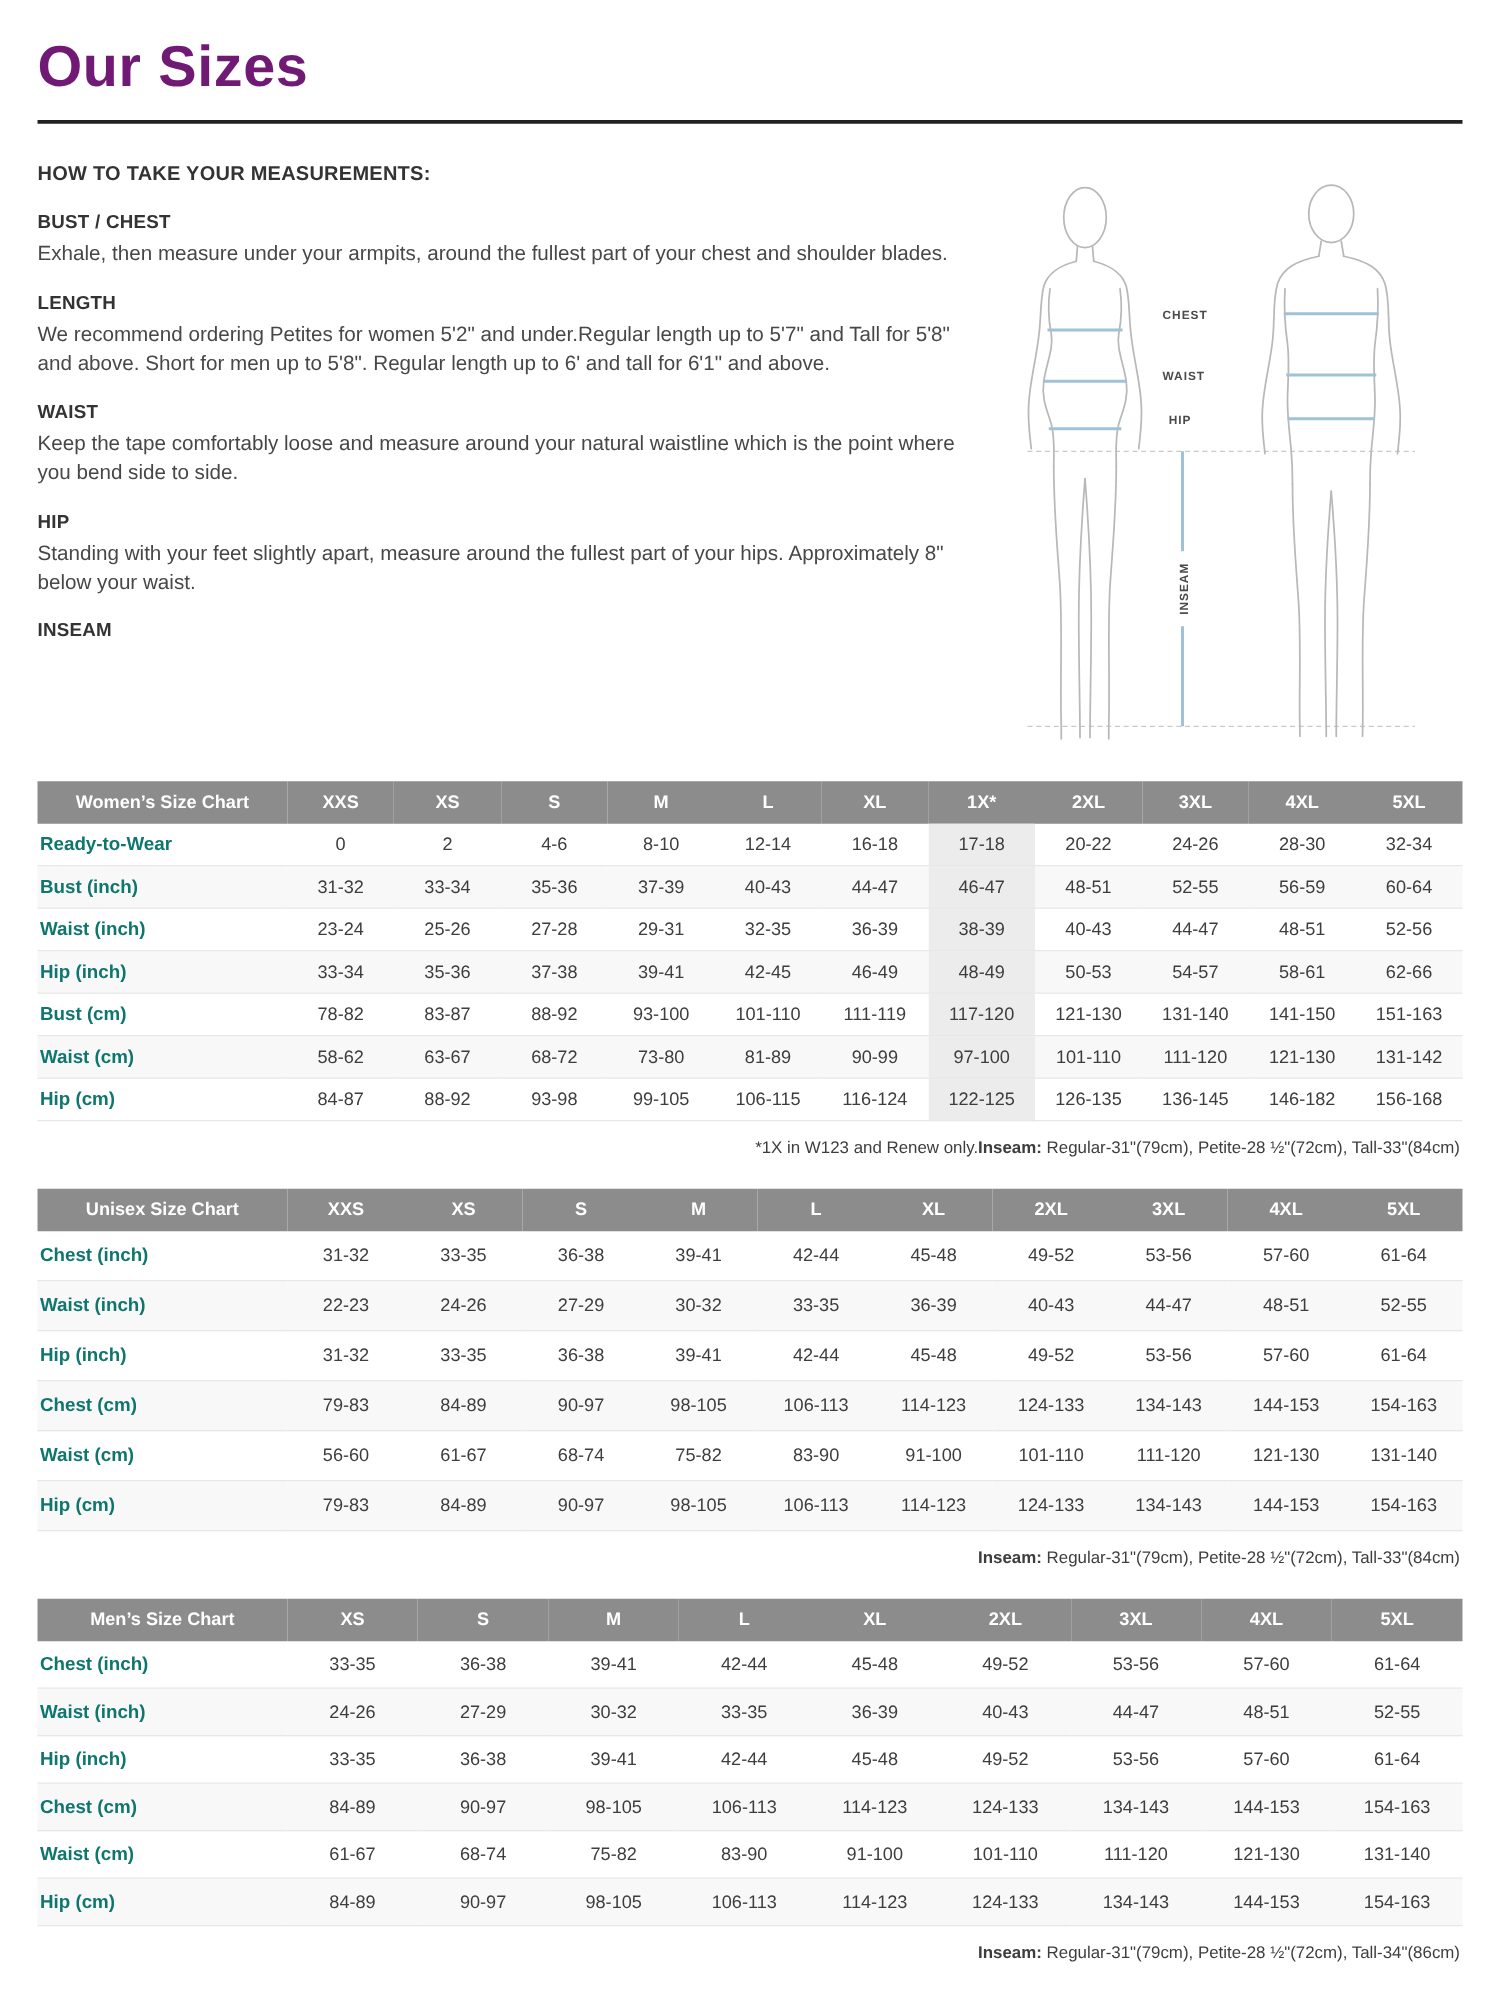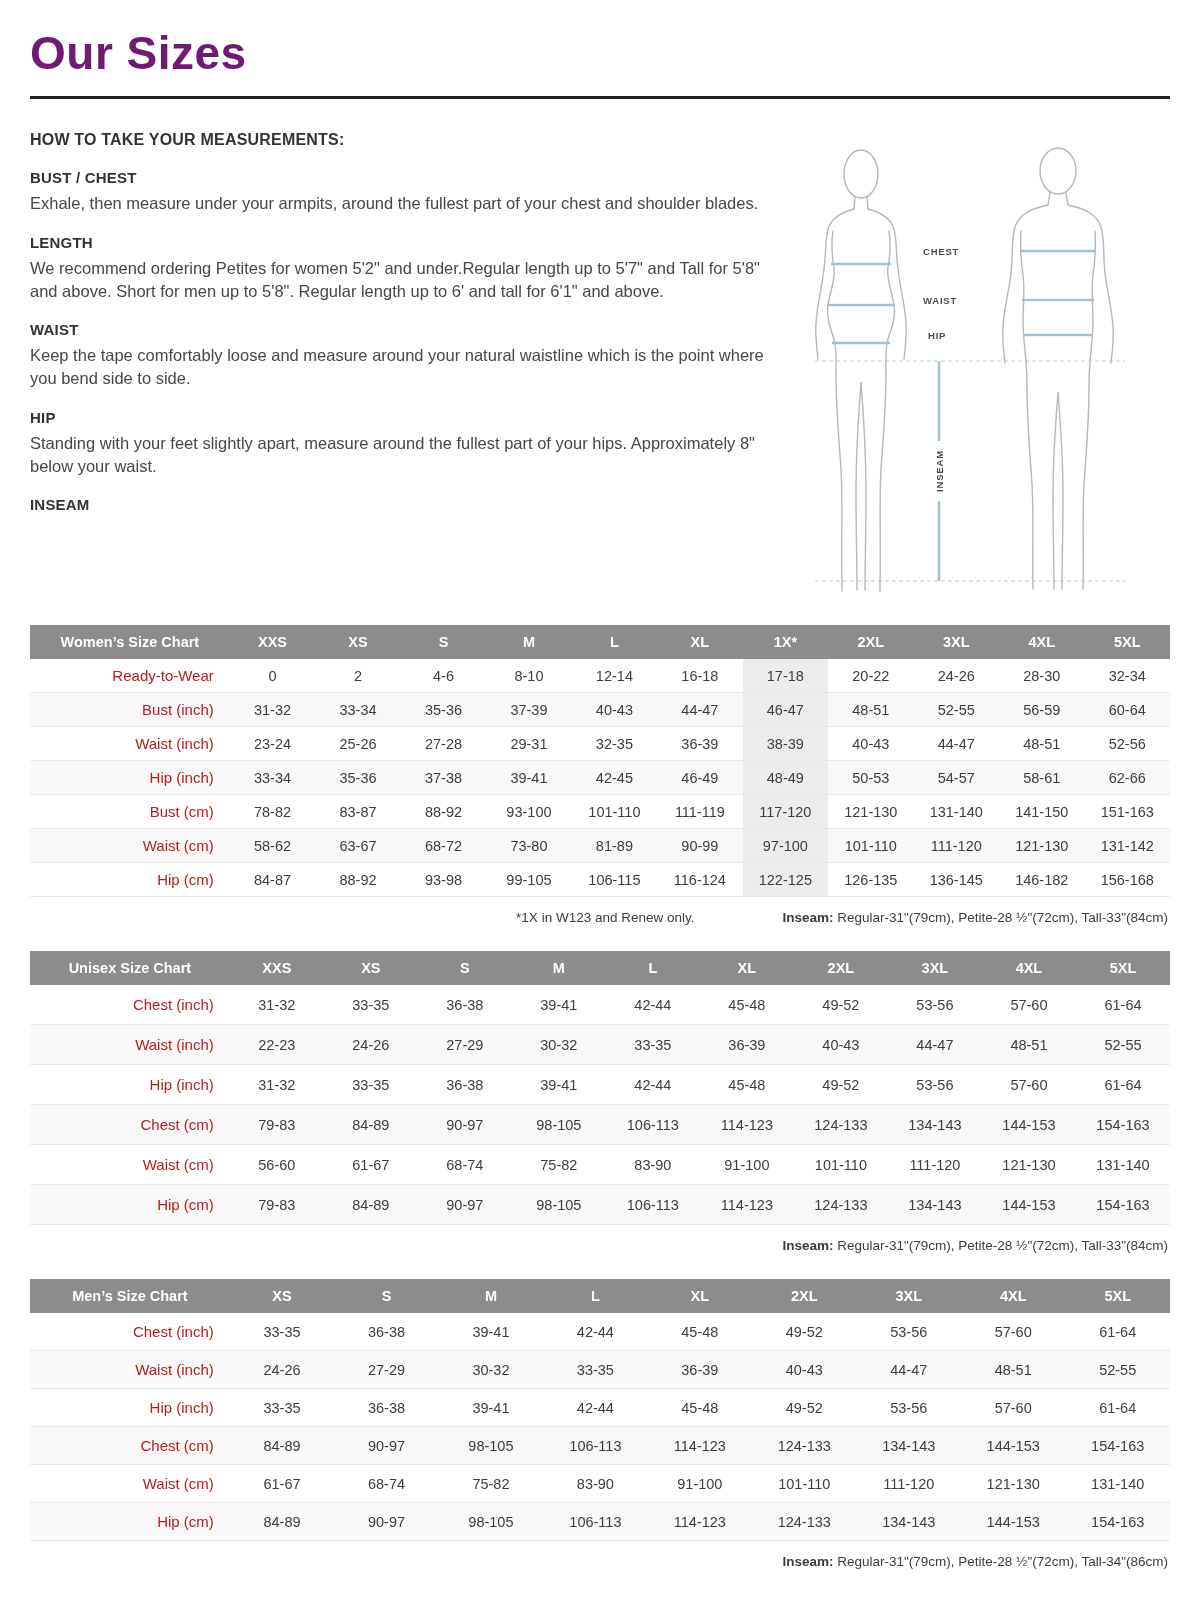--- a/index.html
+++ b/index.html
@@ -2,38 +2,38 @@
 <html><head>
 <meta charset="utf-8">
 <style>
   html,body{margin:0;padding:0;background:#ffffff;}
   body{width:1200px;font-family:"Liberation Sans",sans-serif;color:#3c3c3c;-webkit-font-smoothing:antialiased;}
   .page{padding:26px 30px 30px 30px;}
   .page-title{font-size:46px;font-weight:800;letter-spacing:.5px;color:#701a75;margin:0 0 16px 0;}
   .title-rule{border:none;border-top:3px solid #222;margin:0 0 28px 0;}
   .intro{display:flex;align-items:flex-start;}
   .intro-text{width:735px;flex:0 0 auto;}
-  .intro-figure{flex:1;display:flex;justify-content:center;padding-top:2px;}
+  .intro-figure{flex:1;display:flex;justify-content:flex-end;padding-top:2px;}
   .how-heading{font-size:16px;font-weight:700;color:#333;margin:4px 0 20px 0;letter-spacing:.2px;}
   .m-section{margin-bottom:19px;}
   .m-title{font-size:15px;font-weight:700;color:#333;margin-bottom:6px;letter-spacing:.2px;}
   .m-body{font-size:16.5px;line-height:1.38;color:#474747;}
   .tables{margin-top:26px;}
   .size-table{width:100%;border-collapse:collapse;table-layout:fixed;}
   .size-table th{background:#8c8c8c;color:#fff;font-size:14.5px;font-weight:700;padding:9px 3px;text-align:center;}
   .size-table th.label{width:17%;}
   .t-men .label{width:15.5%;}
   .size-table td{text-align:center;font-size:14.5px;color:#3d3d3d;border-bottom:1px solid #e7e7e7;padding:8px 2px;}
   .t-unisex td{padding:11px 2px;}
   .t-men td{padding:10px 2px;}
-  .size-table td.label{font-weight:400;text-align:right;padding-right:16px;color:#b91c1c;font-size:15px;}
+  .size-table td.label{font-weight:700;text-align:left;padding-right:16px;color:#0f766e;font-size:15px;}
   .size-table tbody tr:nth-child(even){background:#f8f8f8;}
   .size-table td.hi{background:#ececec;}
   .footnote{display:flex;justify-content:flex-end;align-items:baseline;font-size:13.5px;color:#3d3d3d;margin:13px 2px 26px 0;}
-  .footnote .note1{margin-right:88px;}
+  .footnote .note1{}
   .fn-bold{font-weight:700;}
   svg text{font-family:"Liberation Sans",sans-serif;}
   .diag-label{font-size:9.5px;font-weight:700;fill:#4a4a4a;letter-spacing:.8px;}
 </style>
 </head>
 <body>
 
 <div class="page">
 
   <h1 class="page-title">Our Sizes</h1>

